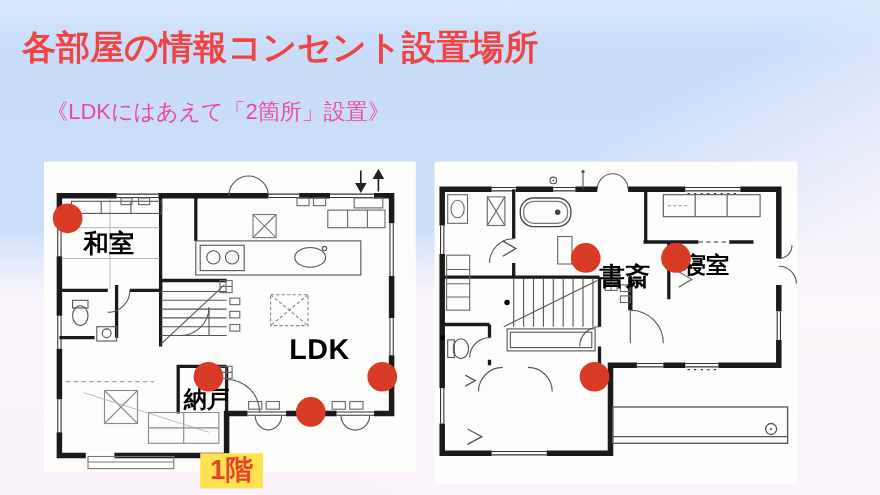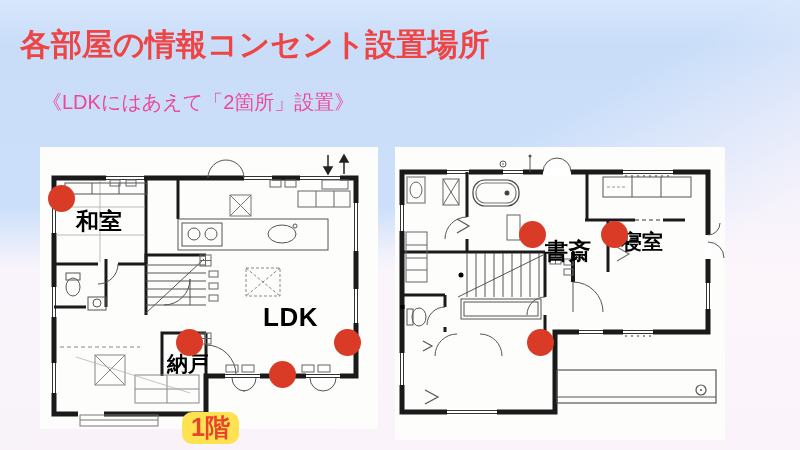--- a/index.html
+++ b/index.html
@@ -176,21 +176,21 @@
 
   <span class="room-label" style="left:36px;top:63px;font-size:23px;">和室</span>
   <span class="room-label" style="left:127px;top:206px;font-size:21px;">納戸</span>
   <span class="room-label" style="left:223px;top:157px;font-size:26px;letter-spacing:0.5px;text-align:center;">LDK</span>
 
   <div class="outlet" style="left:8px;top:38px;"></div>
   <div class="outlet" style="left:136px;top:182px;"></div>
   <div class="outlet" style="left:229px;top:214px;"></div>
   <div class="outlet" style="left:294px;top:182px;"></div>
 
-  <div class="floor-badge" style="left:142px;top:265px;border-radius:10px;">1階</div>
+  <div class="floor-badge" style="left:142px;top:265px;">1階</div>
 </div>
 
 <div class="panel" id="panel-f2">
   <svg width="330" height="293" viewBox="0 0 330 293">
 
     <path d="M7,25 H313 V185 H160 V265 H7 Z" fill="none" stroke="#1a1a1a" stroke-width="5"></path>
 
     <g stroke="#ffffff" stroke-width="7">
       <path d="M52,25 H74 M108,25 H128 M148,25 H176 M228,25 H278"></path>
       <path d="M313,88 V112 M313,136 V162"></path>

